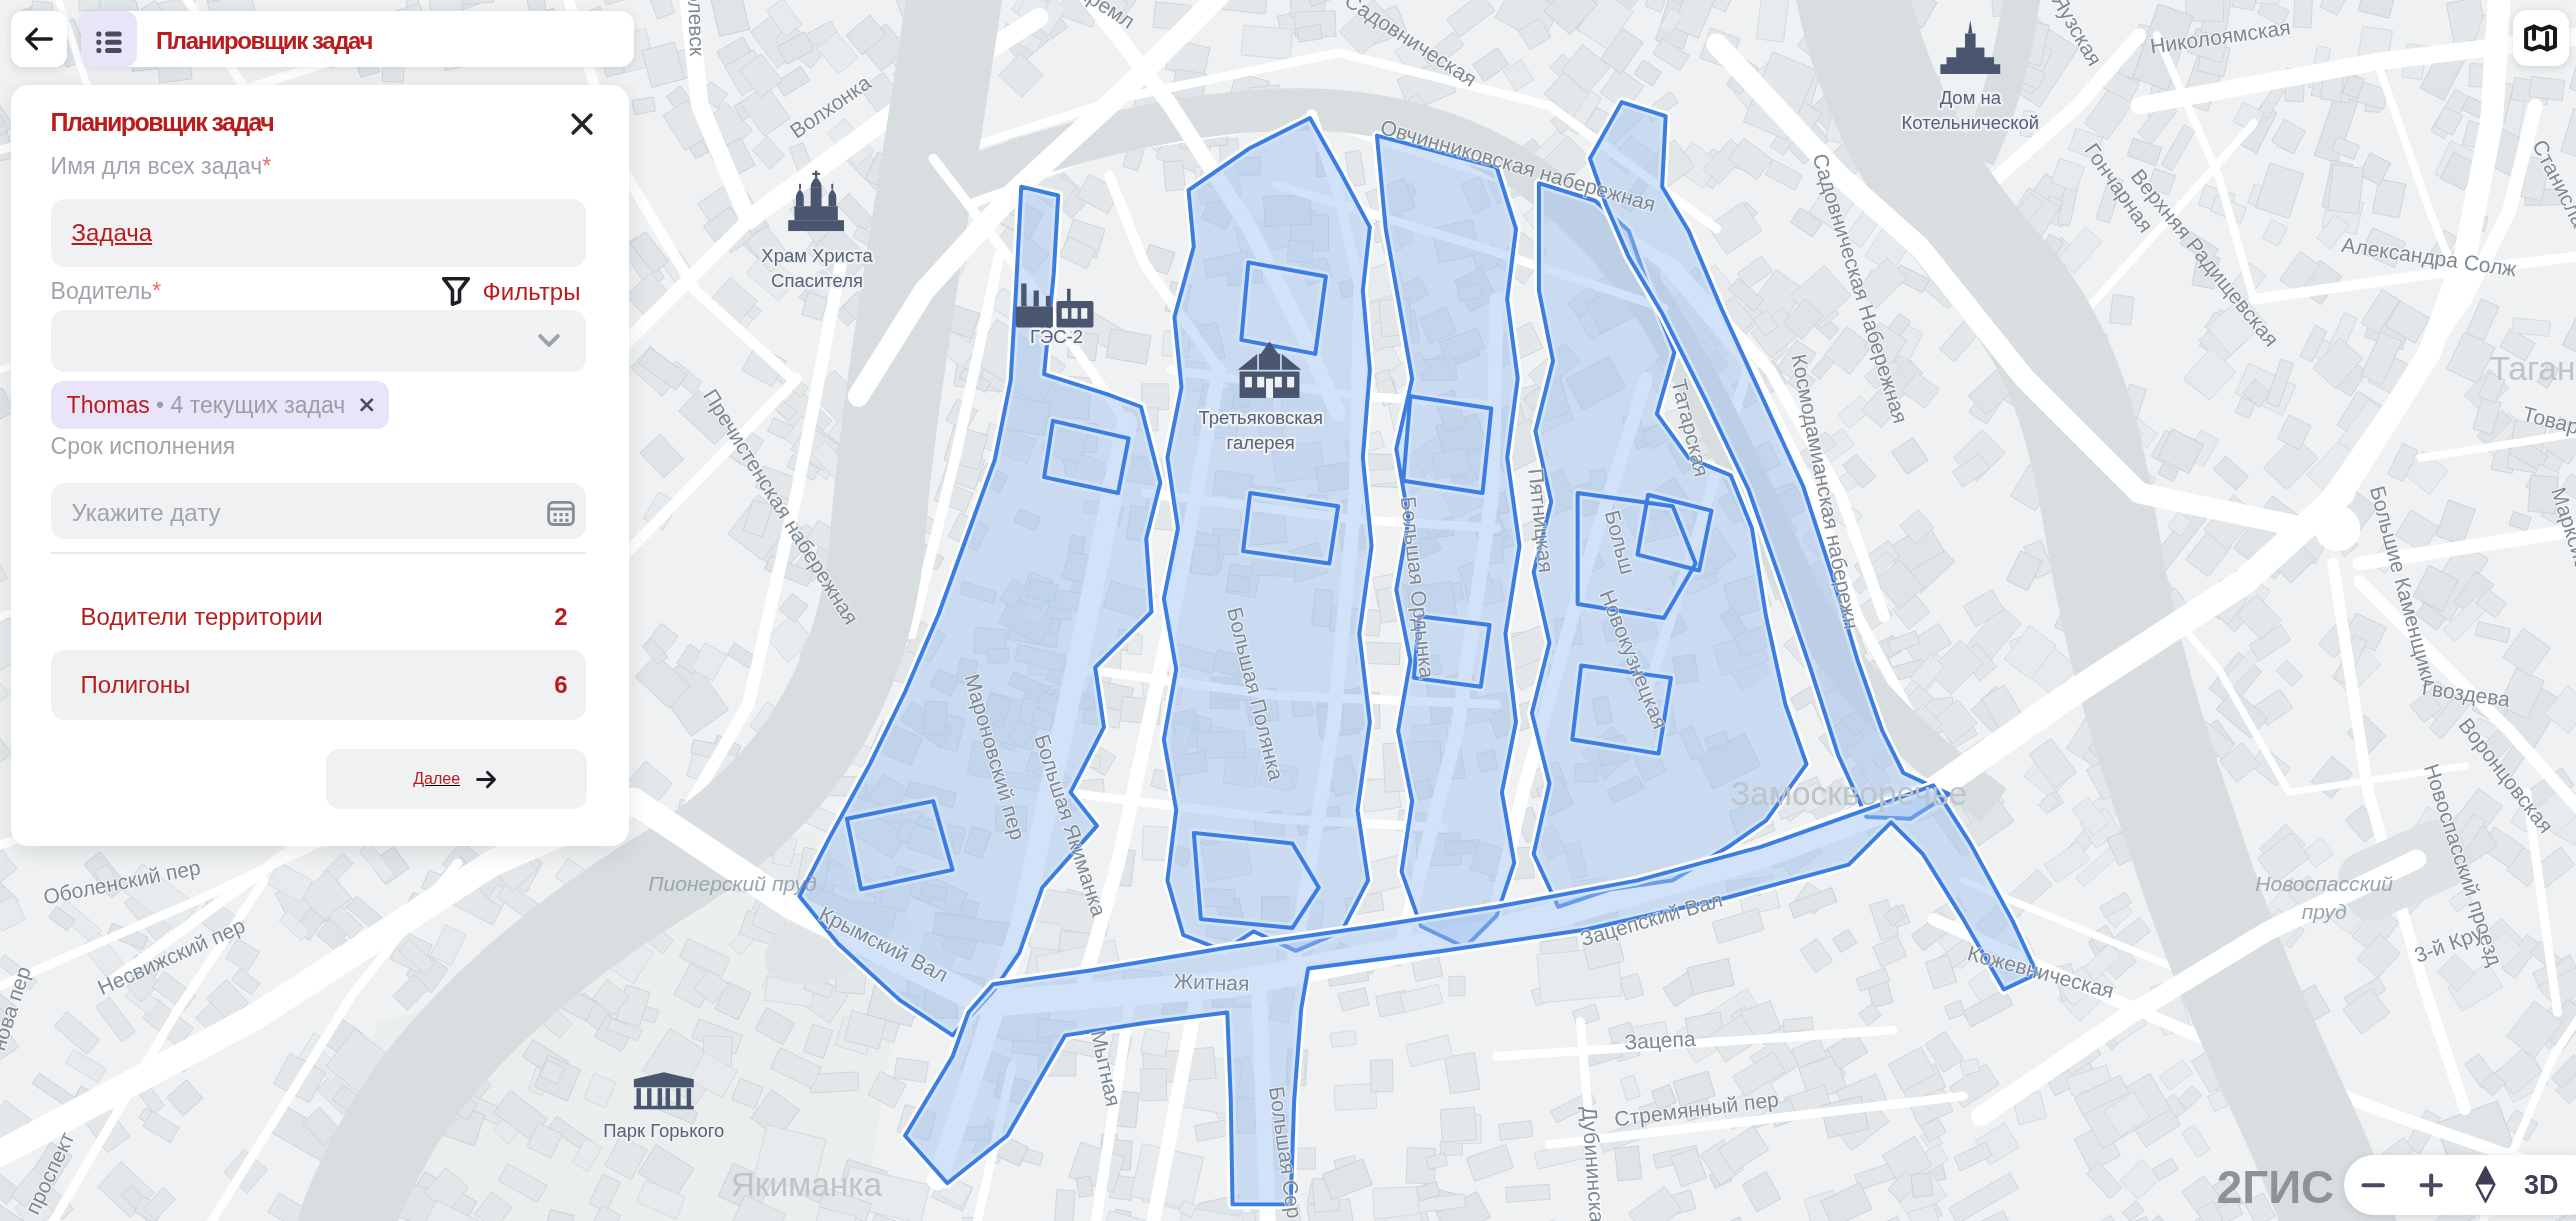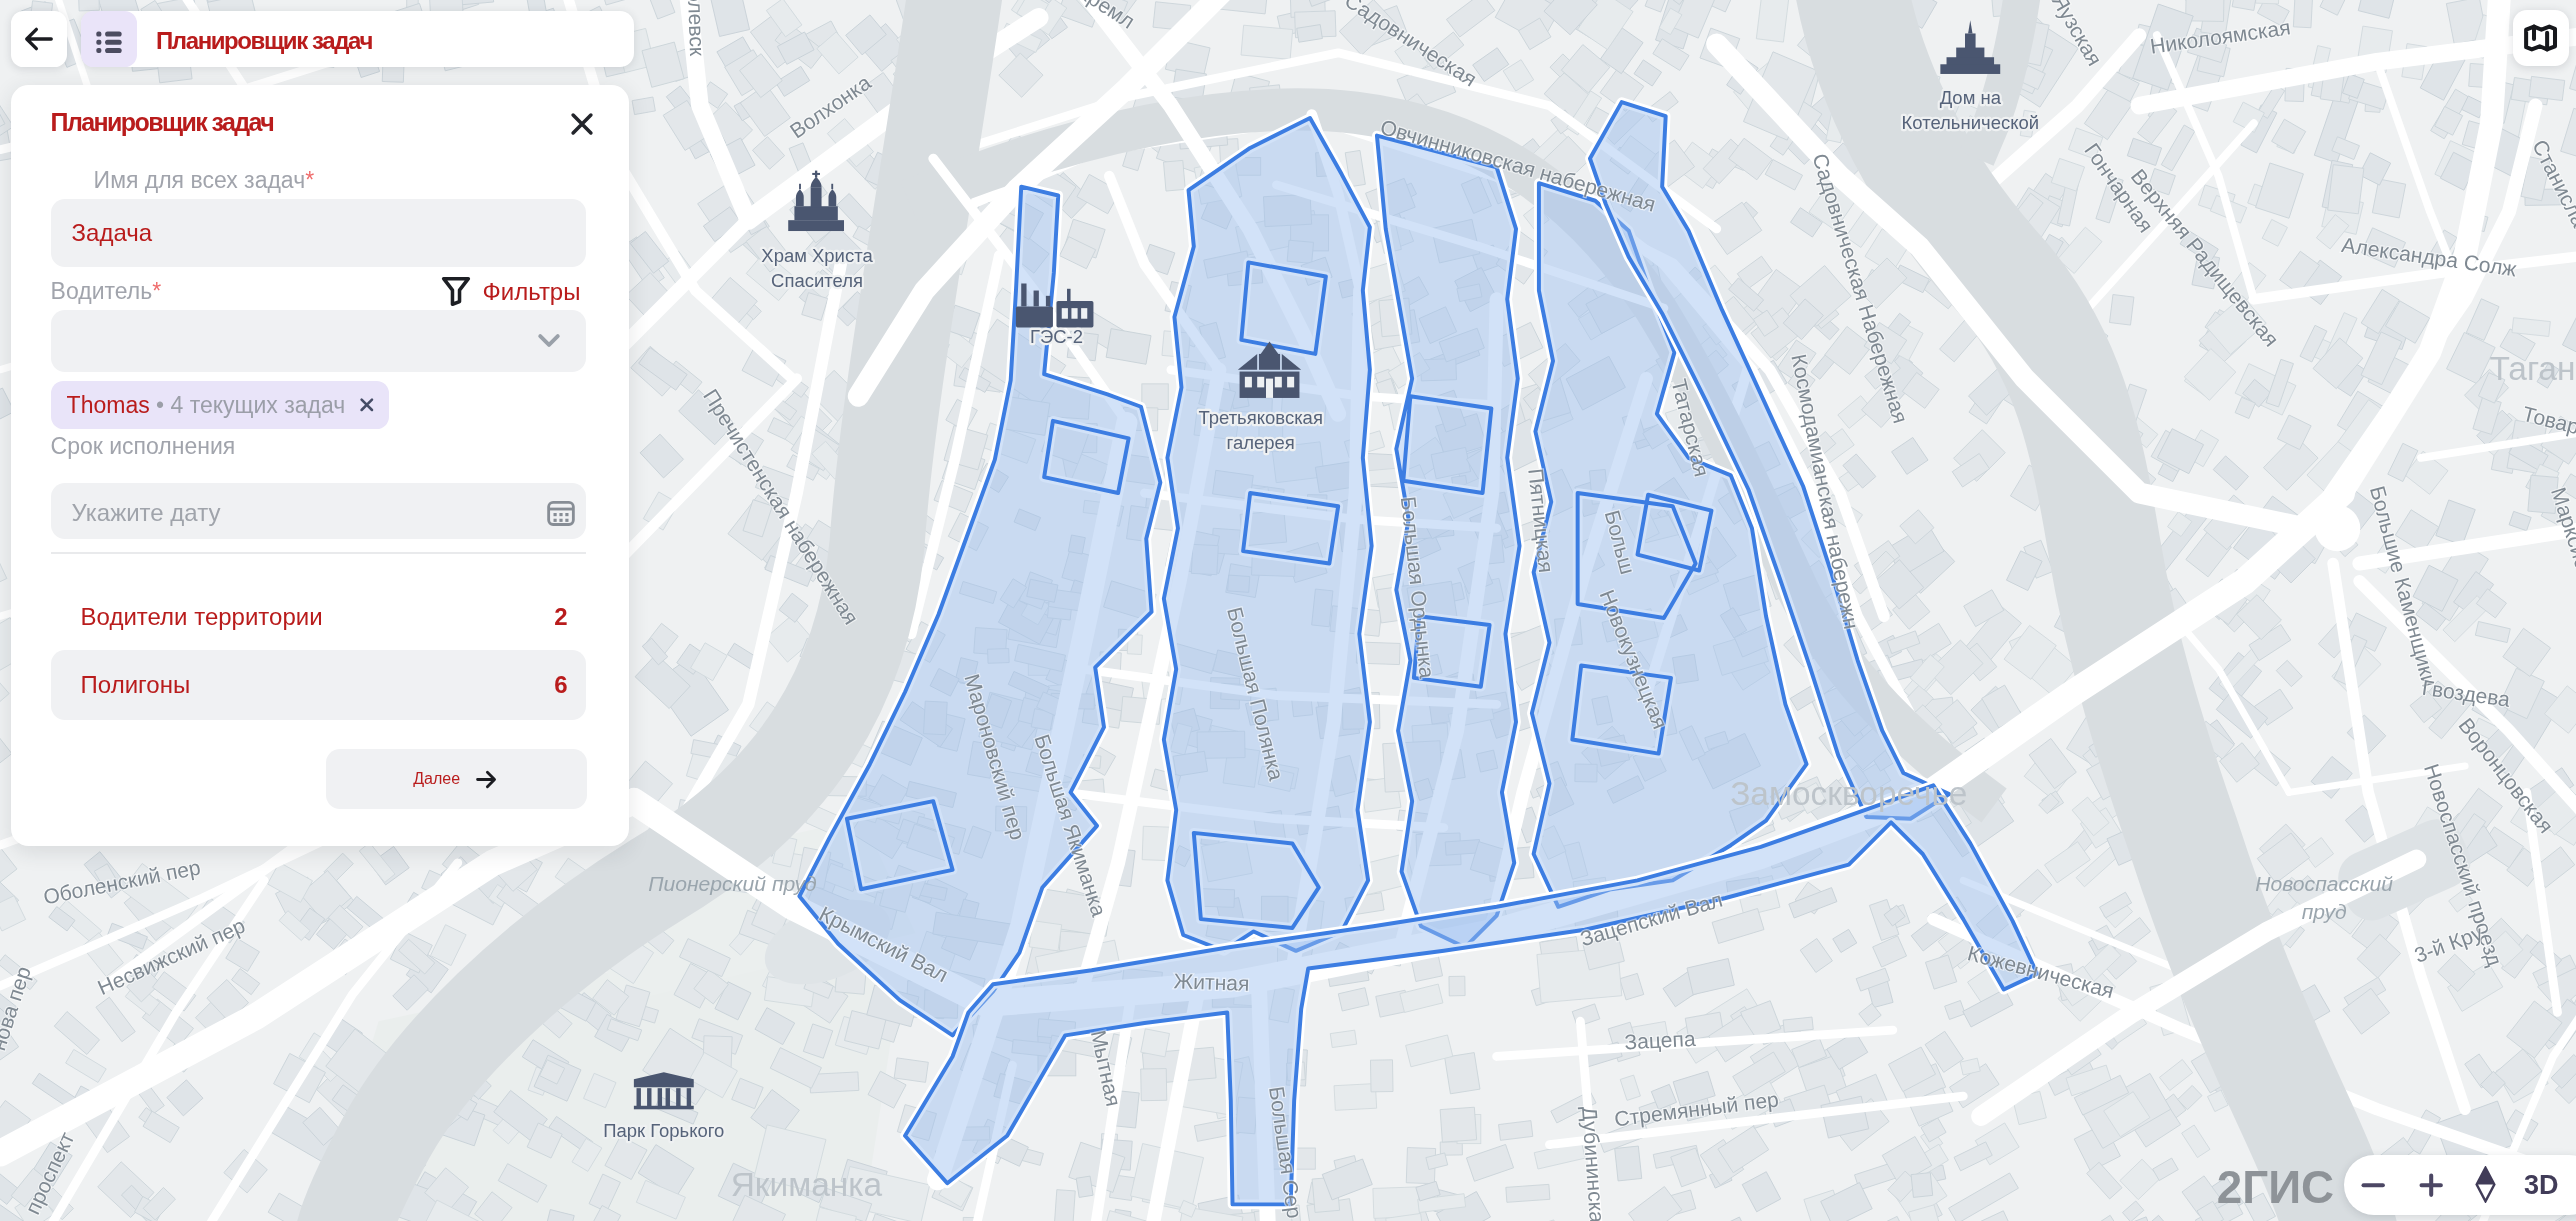--- a/index.html
+++ b/index.html
@@ -7,21 +7,21 @@
   svg text { user-select:none; }
   .b1 { fill:#e3e7ea; stroke:#ccd5da; stroke-width:1; }
   .b2 { fill:#dfe4e8; stroke:#c9d2d8; stroke-width:1; }
   .b3 { fill:#e7ebed; stroke:#d2dade; stroke-width:1; }
   .sl { fill:#7f8992; font-size:24px; text-anchor:middle; paint-order:stroke; stroke:#ffffff; stroke-width:2.6px; stroke-opacity:.55; }
   .wl { fill:#9aa5ad; font-size:24px; font-style:italic; text-anchor:middle; }
   .dl { fill:#bdc4ca; font-size:38px; text-anchor:middle; }
   .pl { fill:#56637a; font-size:21px; text-anchor:middle; font-weight:normal;
         paint-order:stroke; stroke:#eff1f2; stroke-width:5px; stroke-linejoin:round; }
   .panel-box { background:#fff; border-radius:17.6px; box-shadow:0 5.3px 21px rgba(40,50,60,.12); }
-  .inp { background:#f0f1f3; border-radius:14px; }
+  .inp { background:#f0f1f3; border-radius:14px;text-decoration:underline; }
   .lbl { color:#a1a4ac; font-size:23px; }
   .dark { color:#b91c1c; }
 </style></head>
 <body>
 
 <svg class="abs" style="left:0;top:0" width="2576" height="1222" viewBox="0 0 2926 1388">
 
   <rect x="0" y="0" width="2926" height="1388" fill="#eff1f2"></rect>
 
   <path d="M 430,1160 L 900,1060 L 1020,1130 L 980,1388 L 360,1388 Z" fill="#eaeeed"></path>
@@ -2013,21 +2013,21 @@
 </div>
 
 <div class="abs panel-box" style="left:10.6px;top:85px;width:618px;height:761px;">
 
   <div class="abs dark" style="left:40px;top:23px;font-size:25px;font-weight:bold;letter-spacing:-1.6px;">Планировщик задач</div>
 
   <svg class="abs" style="left:555px;top:23px" width="32" height="32" viewBox="0 0 36 36">
       <path d="M 8,8 L 28,28 M 28,8 L 8,28" stroke="#23252b" stroke-width="4" stroke-linecap="round"></path>
     </svg>
 
-  <div class="abs lbl" style="left:40px;top:82px;margin-left:43px;">Имя для всех задач<span style="color:#ef6c6c">*</span></div>
+  <div class="abs lbl" style="left:40px;top:68px;">Имя для всех задач<span style="color:#ef6c6c">*</span></div>
 
   <div class="abs inp dark" style="left:40px;top:114px;width:535px;height:68px;font-size:24px;line-height:68px;padding-left:21px;box-sizing:border-box;">Задача</div>
 
   <div class="abs lbl" style="left:40px;top:193px;">Водитель<span style="color:#ef6c6c">*</span></div>
 
   <svg class="abs" style="left:430px;top:190px" width="30" height="32" viewBox="0 0 34 36">
       <path d="M 3,4 H 31 L 21,17 L 21,30 L 13,33 L 13,17 Z" stroke="#1d1f24" stroke-width="4" fill="none" stroke-linejoin="round"></path>
     </svg>
   <div class="abs dark" style="left:472px;top:193px;font-size:24px;">Фильтры</div>
 

